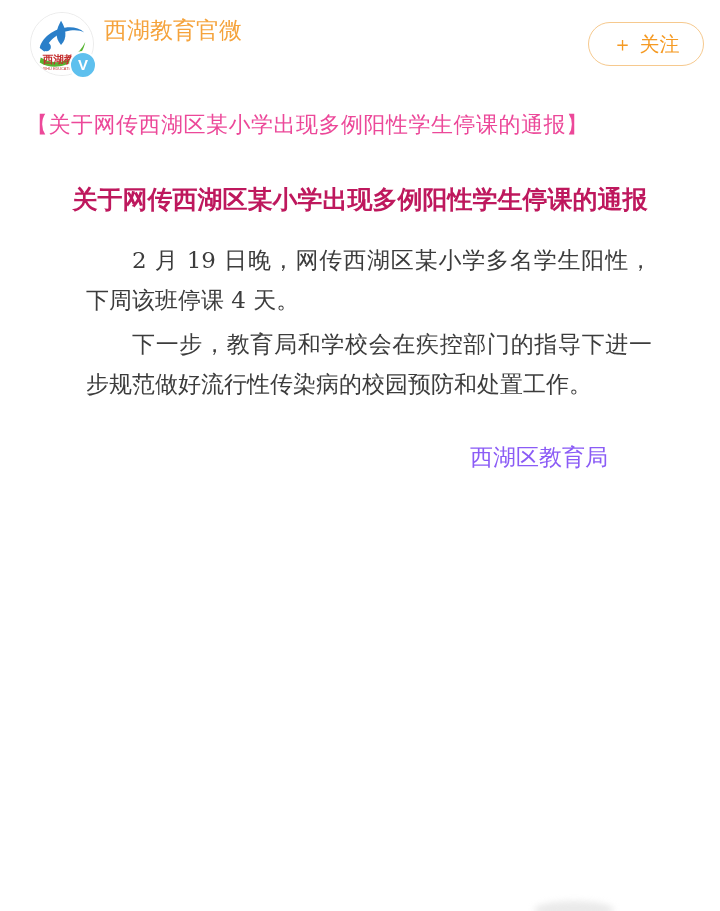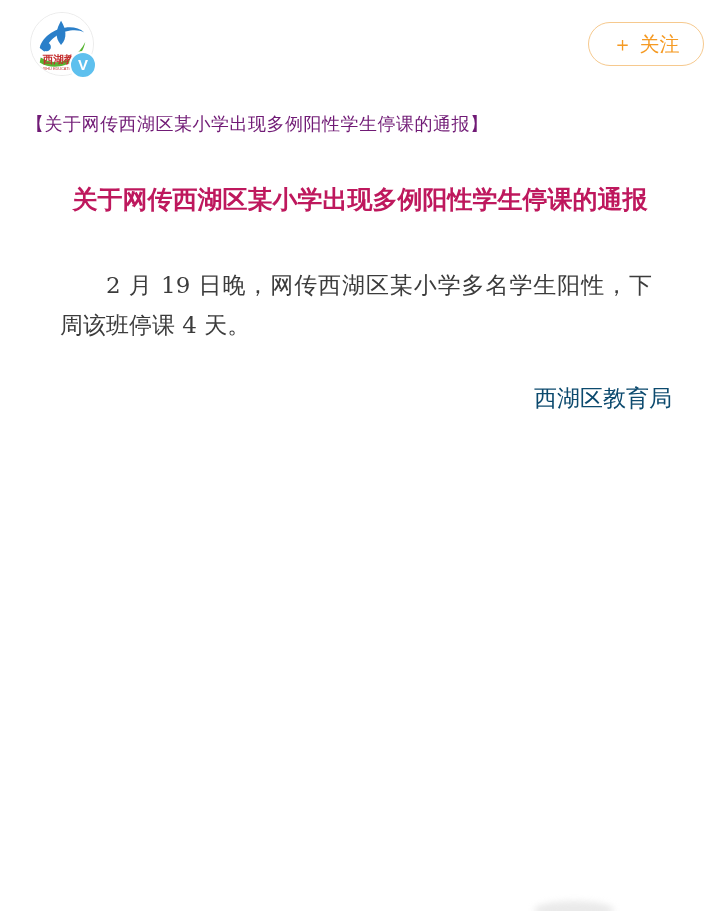--- a/index.html
+++ b/index.html
@@ -27,38 +27,38 @@
   }
   .follow-btn{
     position:absolute;right:16px;top:22px;min-width:116px;height:44px;
     border:1px solid #f6c98e;border-radius:22px;background:#ffffff;color:#f59a23;
     font-size:20px;display:flex;align-items:center;justify-content:center;gap:7px;
     box-sizing:border-box;cursor:pointer;padding:0 18px;
   }
   .follow-btn .plus{font-size:20px;line-height:1;}
   
   .post-title{
-    margin:14px 26px 0;font-size:18px;line-height:37px;color:#701a75;
+    margin:14px 26px 0;font-size:22px;line-height:37px;color:#ec4899;
     font-weight:500;letter-spacing:0.5px;
   }
   
   .document{
     margin-top:26px;color:#3c3c3c;cursor:pointer;
     font-family:"DejaVu Serif","Liberation Serif",serif;
   }
   .doc-title{
     text-align:center;font-weight:bold;font-size:25px;color:#be185d;margin-top:40px;
   }
   .doc-body{
-    margin-top:49px;padding:0 68px 0 60px;font-size:23px;line-height:40px;
+    margin-top:24px;padding:0 68px 0 86px;font-size:23px;line-height:40px;
     color:#3c3c3c;text-align:justify;
   }
   .doc-body p{margin:0 0 4px;text-indent:2em;}
   .doc-signature{
-    text-align:right;padding-right:48px;margin-top:38px;font-size:23px;color:#0c4a6e;
+    text-align:right;padding-right:112px;margin-top:38px;font-size:23px;color:#8b5cf6;
   }
   .watermark-fragment{
     position:absolute;left:534px;bottom:-8px;width:80px;height:18px;border-radius:50%;
     background:#d9d9d9;opacity:.55;filter:blur(3px);
   }
 </style>
 </head>
 <body>
 
 <div class="header">
@@ -67,30 +67,32 @@
       <circle cx="32" cy="32" r="32" fill="#ffffff"></circle>
       <path d="M31 8 C26 17 24 25 31 33 C38 26 36 16 31 8 Z" fill="#2a7fc9"></path>
       <path d="M9 36 C13 18 42 8 55 20 C44 14 20 20 14 40 Z" fill="#2a7fc9"></path>
       <path d="M10 46 C26 56 46 50 56 30 C52 52 26 62 9 51 Z" fill="#56b531"></path>
       <circle cx="16" cy="35" r="4.5" fill="#2a7fc9"></circle>
       <text x="12" y="52" font-size="11" font-weight="bold" fill="#c42f2f">西湖教</text>
       <text x="12" y="59" font-size="4" fill="#c42f2f">XIHU EDUCATION</text>
     </svg>
     <span class="badge-v">V</span>
   </div>
+  <div class="username">西湖教育官微</div>
   <button class="follow-btn">
     <span class="plus">＋</span>
     <span>关注</span>
   </button>
 </div>
 
 <div class="post-title">【关于网传西湖区某小学出现多例阳性学生停课的通报】</div>
 
 <div class="document">
   <div class="doc-title">关于网传西湖区某小学出现多例阳性学生停课的通报</div>
   <div class="doc-body">
     <p>2 月 19 日晚，网传西湖区某小学多名学生阳性，下周该班停课 4 天。</p>
+    <p>下一步，教育局和学校会在疾控部门的指导下进一步规范做好流行性传染病的校园预防和处置工作。</p>
   </div>
   <div class="doc-signature">西湖区教育局</div>
 
 </div>
 
 <div class="watermark-fragment"></div>
 
 </body></html>

